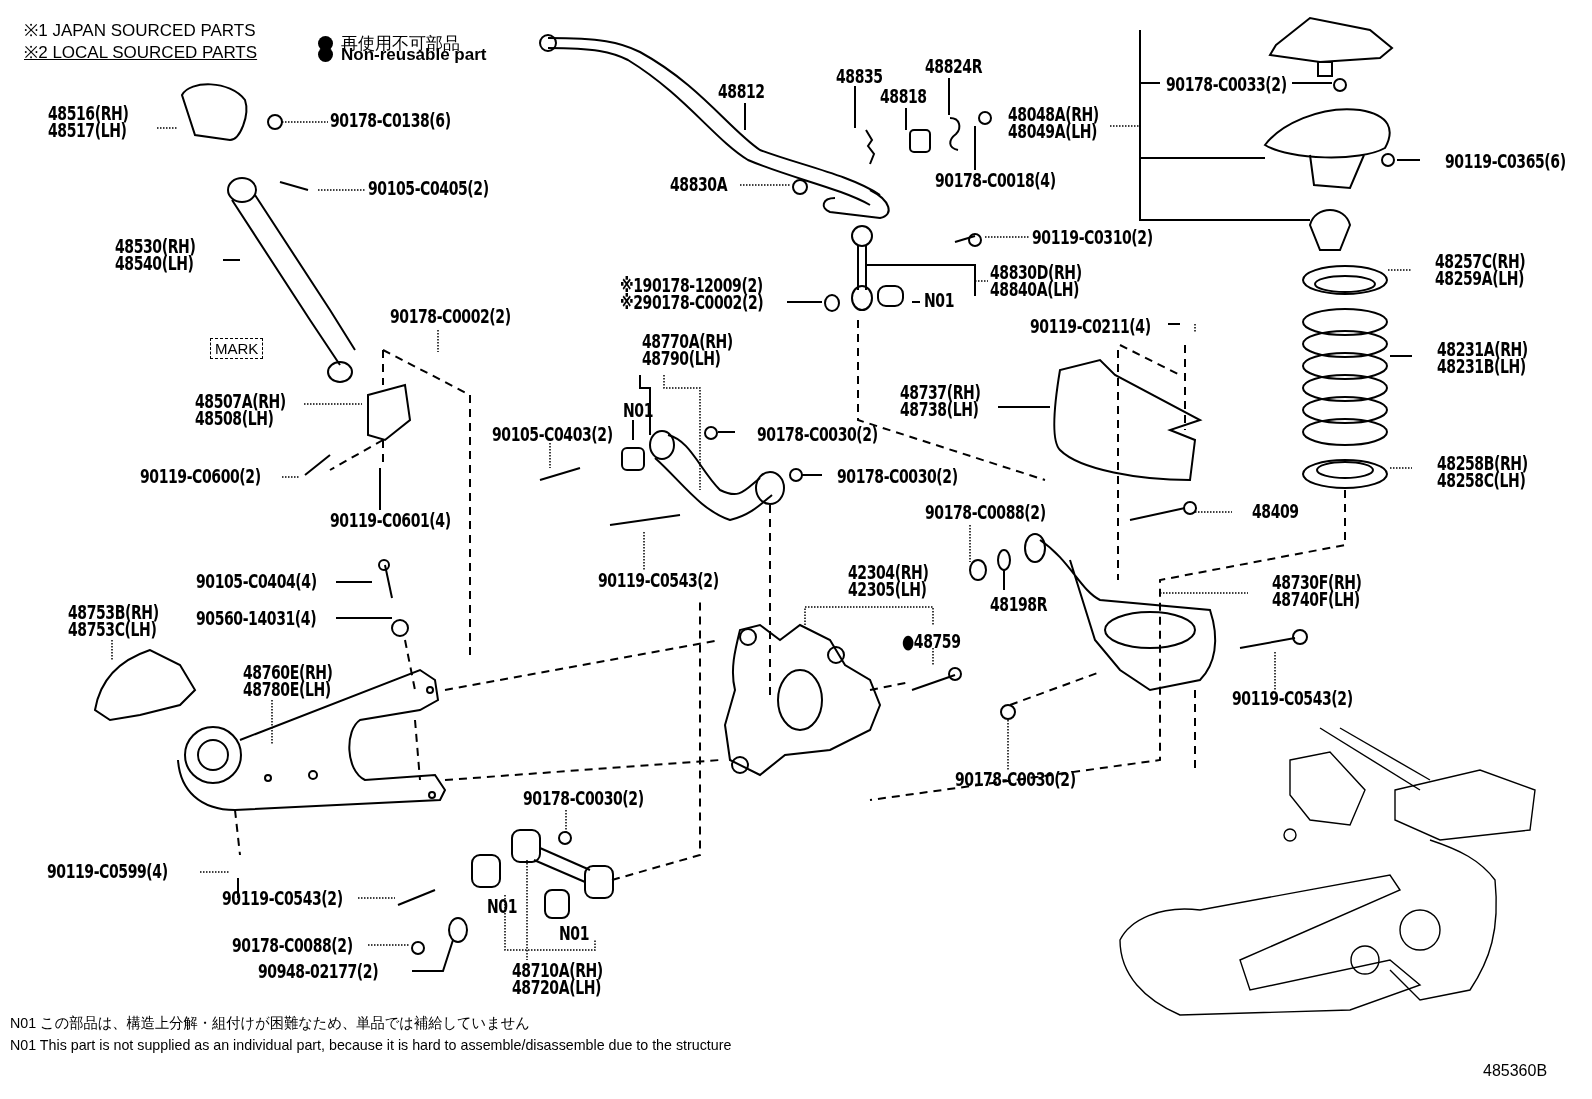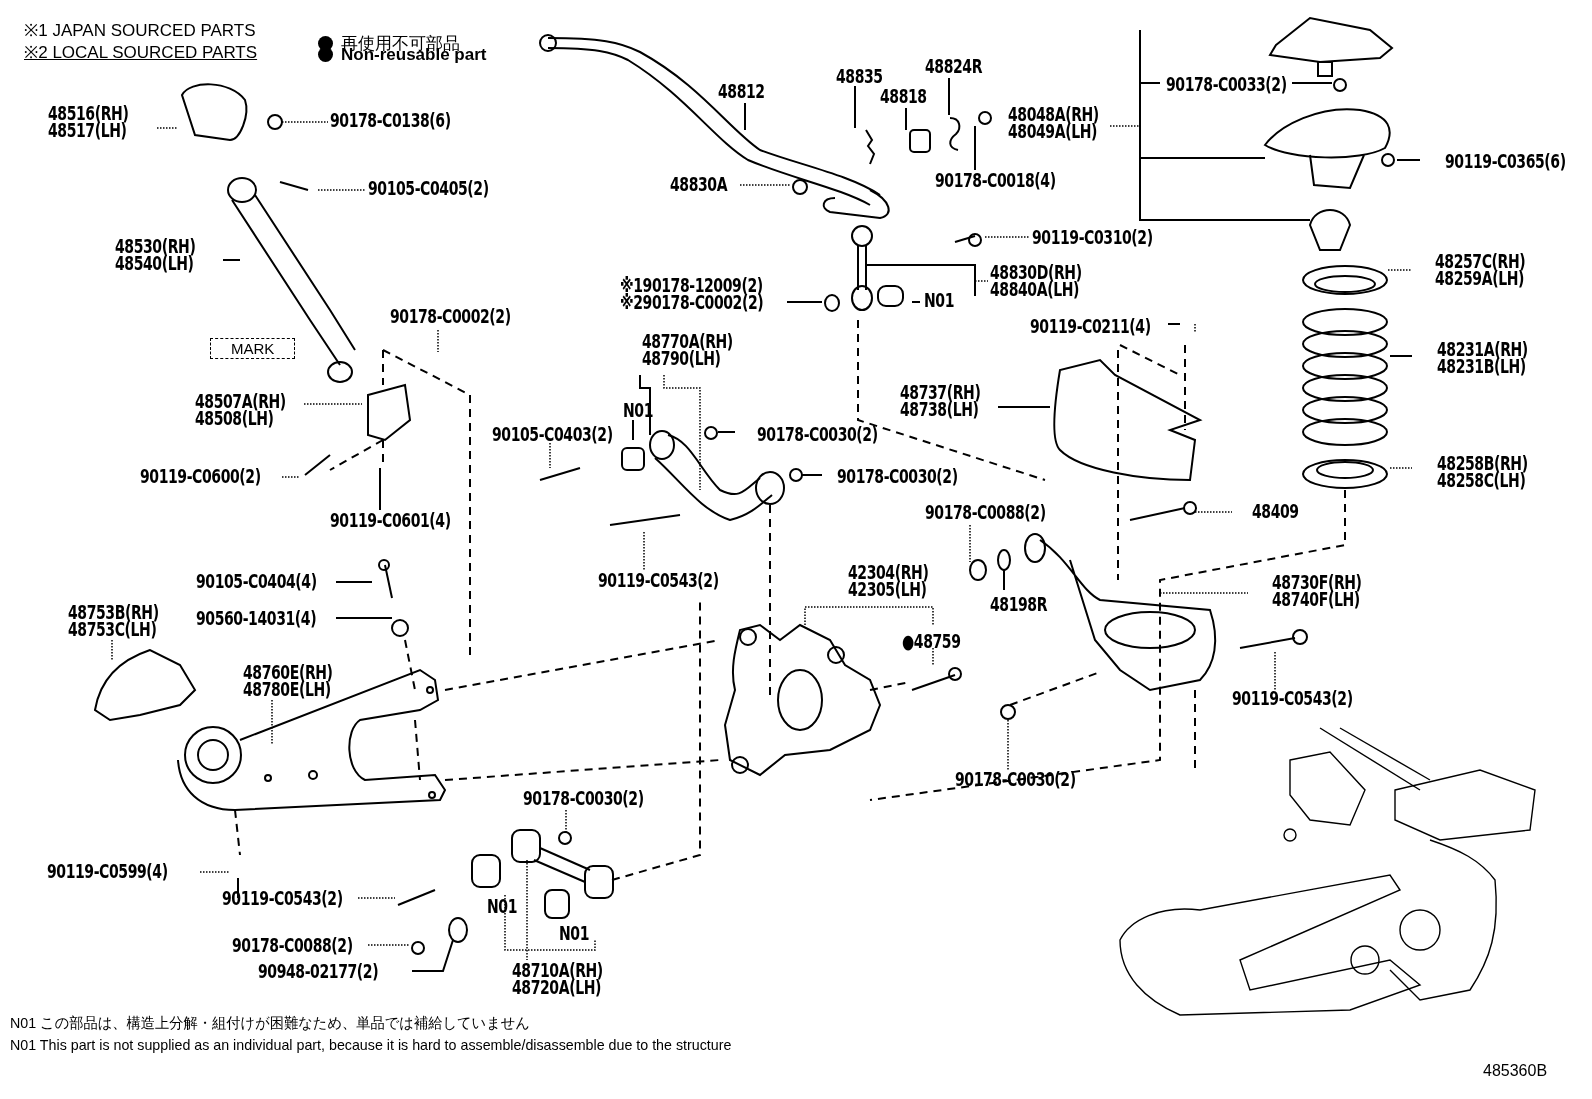--- a/index.html
+++ b/index.html
@@ -3,21 +3,21 @@
 <meta charset="utf-8">
 <style>
   html, body { margin:0; padding:0; background:#fff; }
   body { width:1592px; height:1099px; position:relative; overflow:hidden; font-family:"Liberation Sans", sans-serif; color:#000; }
   #art { position:absolute; left:0; top:0; width:1592px; height:1099px; }
   .lbl { position:absolute; font-family:"DejaVu Sans Condensed","DejaVu Sans", sans-serif; font-weight:bold; font-size:19px; line-height:17px; letter-spacing:-0.5px; white-space:nowrap; transform:scaleX(0.82); transform-origin:left top; cursor:pointer; }
   .lbl span { display:block; }
   .legend { position:absolute; font-family:"Liberation Sans", sans-serif; font-size:17px; line-height:22px; white-space:nowrap; }
   .dot { display:inline-block; width:15px; height:15px; border-radius:50%; background:#000; vertical-align:-2px; margin-right:8px; }
   .note { position:absolute; font-family:"Liberation Sans", sans-serif; font-size:15px; white-space:nowrap; transform:scaleX(0.95); transform-origin:left top; }
-  .mark { position:absolute; border:1px dashed #000; font-family:"Liberation Sans", sans-serif; font-size:15px; padding:1px 20px; background:#fff; }
+  .mark { position:absolute; border:1px dashed #000; font-family:"Liberation Sans", sans-serif; font-size:15px; padding:1px 4px; background:#fff; }
   .fig { position:absolute; font-family:"Liberation Sans", sans-serif; font-size:16px; }
   svg .p { fill:none; stroke:#000; stroke-width:2; }
   svg .t { fill:none; stroke:#000; stroke-width:1.4; }
   svg .d { fill:none; stroke:#000; stroke-width:2; stroke-dasharray:8 6; }
   svg .dl { fill:none; stroke:#000; stroke-width:1.5; stroke-dasharray:1.5 1.5; }
   svg .l { fill:none; stroke:#000; stroke-width:2; }
 </style>
 </head>
 <body>
 

